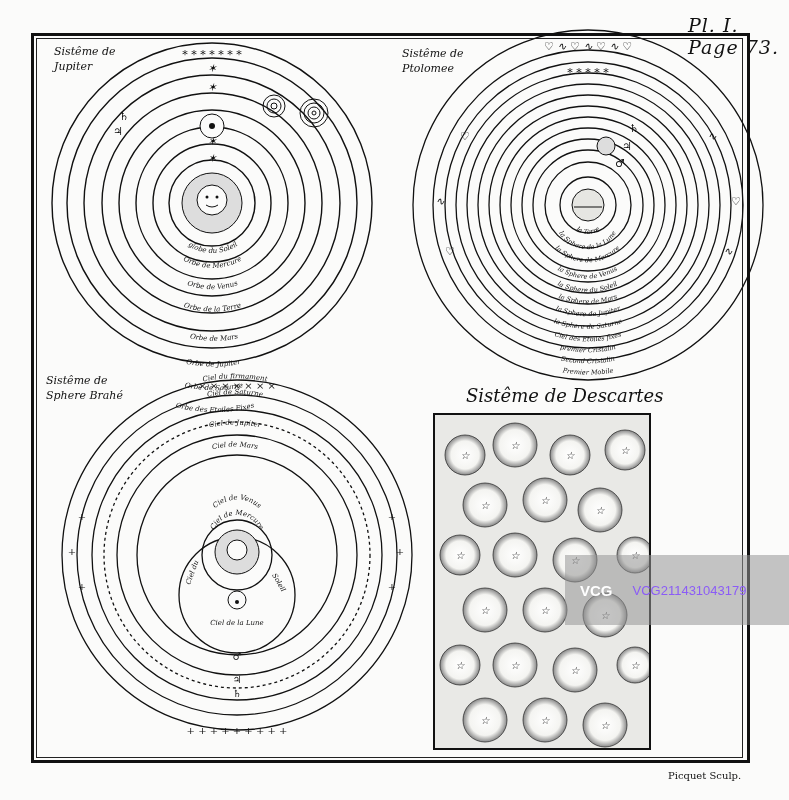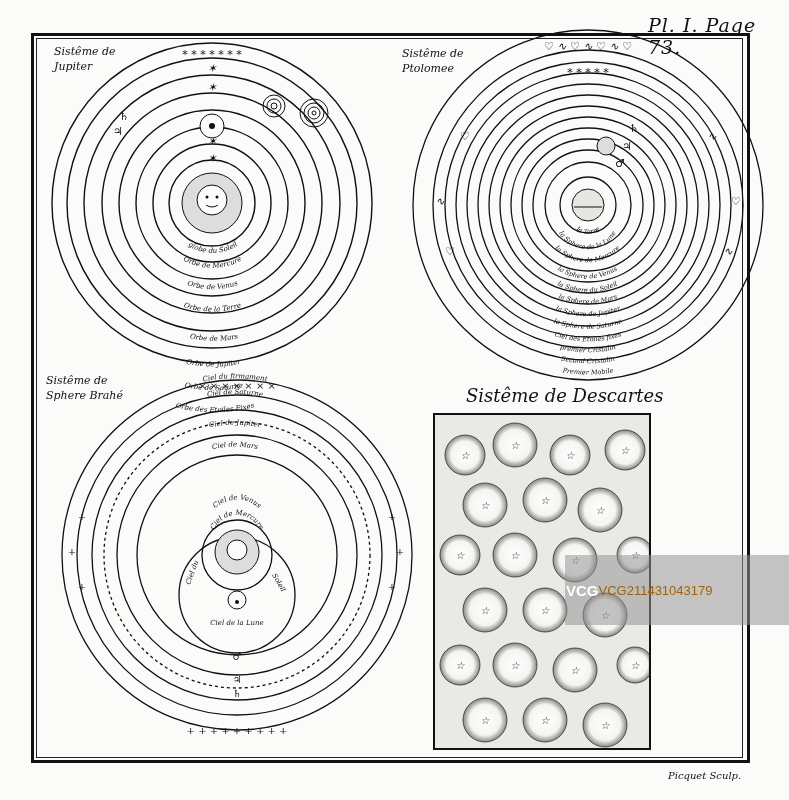--- a/index.html
+++ b/index.html
@@ -1,26 +1,26 @@
 <!DOCTYPE html>
 <html><head>
 <meta charset="utf-8">
 <style>
   html,body{margin:0;padding:0;background:#fbfbfa;}
   body{width:789px;height:800px;position:relative;overflow:hidden;font-family:"DejaVu Serif",serif;color:#111;}
-  .plate-label{position:absolute;top:14px;left:648px;font-style:italic;font-size:19px;letter-spacing:1px;font-family:"DejaVu Serif",serif;}
+  .plate-label{position:absolute;top:14px;left:688px;font-style:italic;font-size:19px;letter-spacing:1px;font-family:"DejaVu Serif",serif;}
   .frame-outer{position:absolute;left:31px;top:33px;width:719px;height:730px;border:3px solid #111;box-sizing:border-box;}
   .frame-inner{position:absolute;left:36px;top:38px;width:707px;height:720px;border:1px solid #222;box-sizing:border-box;}
   .title{position:absolute;font-style:italic;font-size:11px;line-height:15px;font-family:"DejaVu Serif",serif;}
-  .signature{position:absolute;left:668px;top:770px;font-style:italic;font-size:10px;}
+  .signature{position:absolute;left:668px;top:770px;font-size:10px;}
   svg text{font-family:"DejaVu Serif",serif;font-style:italic;fill:#111;}
   .descartes-box{position:absolute;left:433px;top:413px;width:218px;height:337px;border:2px solid #111;box-sizing:border-box;background:#e9e9e6;overflow:hidden;}
   .watermark{position:absolute;left:565px;top:555px;width:224px;height:70px;background:rgba(150,150,150,0.55);display:flex;align-items:center;}
-  .watermark .logo{font-family:"Liberation Sans",sans-serif;font-weight:bold;color:#fff;font-size:15px;margin-left:1px;}
-  .watermark .id{font-family:"Liberation Sans",sans-serif;color:#a16207;font-size:13px;}
+  .watermark .logo{font-family:"Liberation Sans",sans-serif;font-weight:bold;color:#fff;font-size:15px;margin-left:15px;}
+  .watermark .id{font-family:"Liberation Sans",sans-serif;color:#8b5cf6;font-size:13px;margin-left:20px;}
 </style>
 </head>
 <body>
 
 <div class="plate-label">Pl. I. Page 73.</div>
 <div class="frame-outer"></div>
 <div class="frame-inner"></div>
 
 <div class="title" style="left:54px;top:44px;">
   <div>Sistême de</div>

